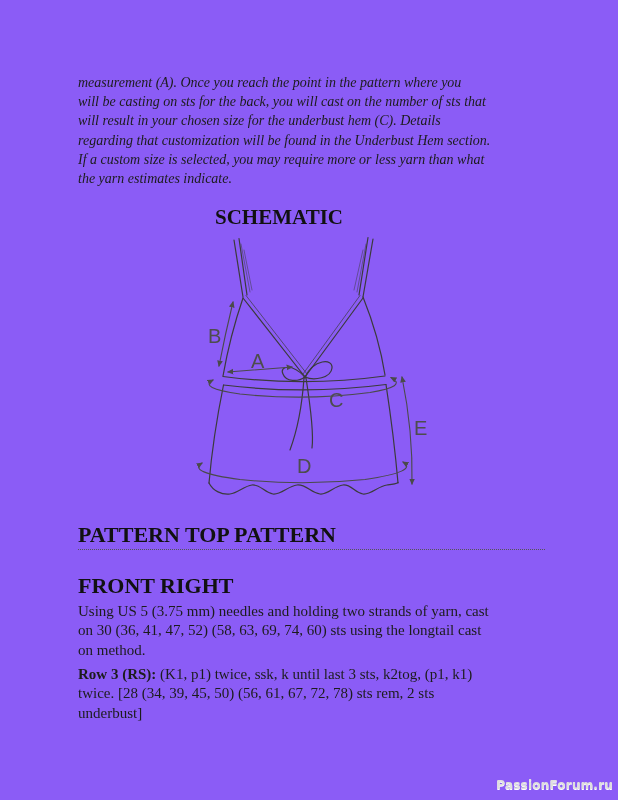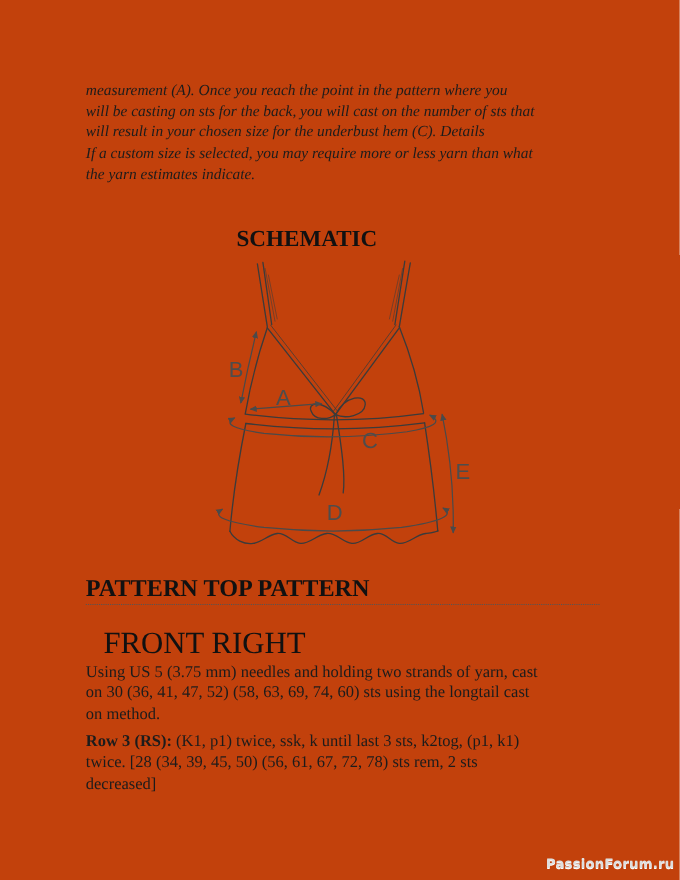--- a/index.html
+++ b/index.html
@@ -1,19 +1,19 @@
 <!DOCTYPE html>
 <html><head>
 <meta charset="utf-8">
 <style>
   html,body{margin:0;padding:0;background:#ffffff;}
   .page{
     position:relative;
     width:618px;height:800px;
-    background:#c2410c;
+    background:#8b5cf6;
     font-family:"Liberation Serif", serif;
     color:#1c1c1c;
     overflow:hidden;
   }
   .intro{
     position:absolute;left:78px;top:73px;
     font-style:italic;
     font-size:14px;line-height:19.2px;
     white-space:nowrap;
   }
@@ -27,22 +27,22 @@
     position:absolute;left:180px;top:235px;
   }
   .section-heading{
     position:absolute;left:78px;top:523px;width:467px;
     font-weight:bold;font-size:22px;line-height:24px;
     color:#111;
     border-bottom:1px dotted #555;
     padding-bottom:2px;
   }
   .subsection-heading{
-    position:absolute;left:94px;top:575px;
-    font-weight:normal;font-size:28px;line-height:22px;
+    position:absolute;left:78px;top:575px;
+    font-weight:bold;font-size:22px;line-height:22px;
     color:#111;
   }
   .body-par{
     position:absolute;left:78px;
     font-size:15px;line-height:19.3px;
     white-space:nowrap;
   }
   .cast-on{top:602px;}
   .row1{top:665px;}
   .bold{font-weight:bold;}
@@ -57,20 +57,21 @@
 </style>
 </head>
 <body>
 
 <div class="page">
 
   <div class="intro">
     <div>measurement (A). Once you reach the point in the pattern where you</div>
     <div>will be casting on sts for the back, you will cast on the number of sts that</div>
     <div>will result in your chosen size for the underbust hem (C). Details</div>
+    <div>regarding that customization will be found in the Underbust Hem section.</div>
     <div>If a custom size is selected, you may require more or less yarn than what</div>
     <div>the yarn estimates indicate.</div>
   </div>
 
   <div class="schematic-title">SCHEMATIC</div>
 
   <svg class="schematic-svg" width="270" height="275" viewBox="0 0 270 275" xmlns="http://www.w3.org/2000/svg">
     <defs>
       <marker id="ah" viewBox="0 0 10 10" refX="7.5" refY="5" markerWidth="6.5" markerHeight="6.5" orient="auto-start-reverse">
         <path d="M0,1 L9,5 L0,9 Z" fill="#4a4a4a"></path>
@@ -135,18 +136,18 @@
 
   <div class="body-par cast-on">
     <div>Using US 5 (3.75 mm) needles and holding two strands of yarn, cast</div>
     <div>on 30 (36, 41, 47, 52) (58, 63, 69, 74, 60) sts using the longtail cast</div>
     <div>on method.</div>
   </div>
 
   <div class="body-par row1">
     <div><span class="bold">Row 3 (RS):</span><span> (K1, p1) twice, ssk, k until last 3 sts, k2tog, (p1, k1)</span></div>
     <div>twice. [28 (34, 39, 45, 50) (56, 61, 67, 72, 78) sts rem, 2 sts</div>
-    <div>decreased]</div>
+    <div>underbust]</div>
   </div>
 
   <div class="watermark">PassionForum.ru</div>
 
 </div>
 
 </body></html>

